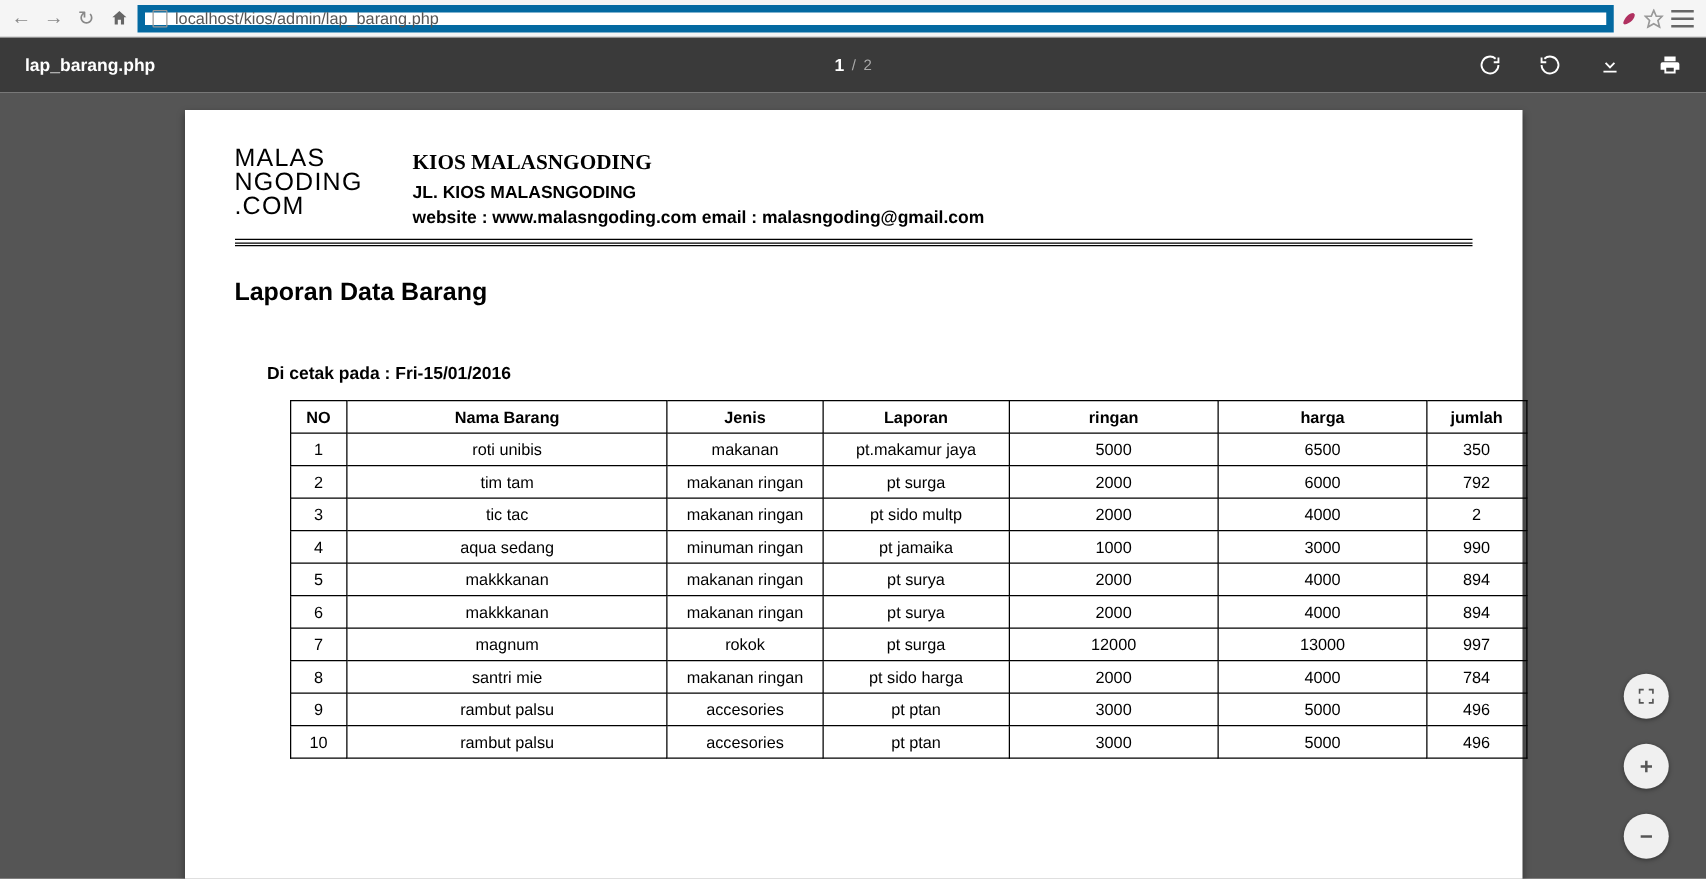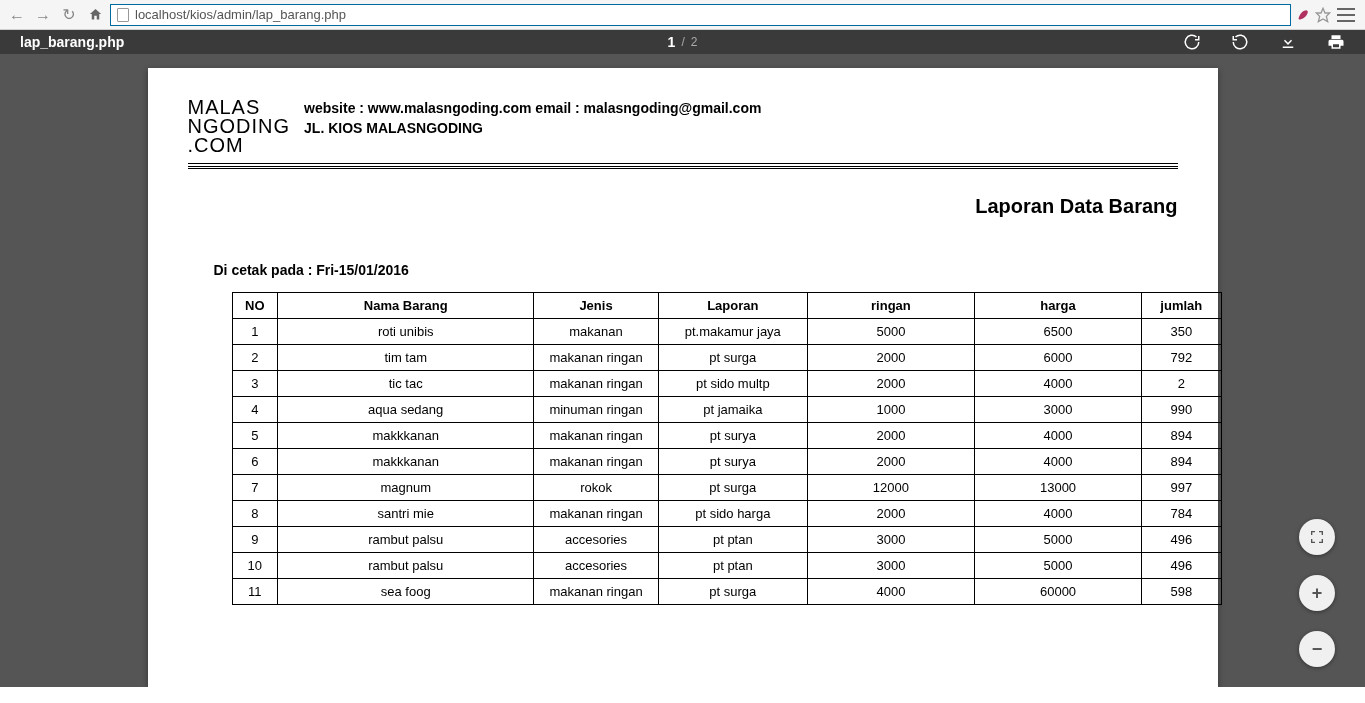--- a/index.html
+++ b/index.html
@@ -22,21 +22,21 @@
     gap: 4px;
   }
   .nav-btn {
     width: 22px; height: 22px;
     display: flex; align-items: center; justify-content: center;
     color: #888; font-size: 16px;
   }
   .url-box {
     flex: 1;
     height: 22px;
-    border: 1px solid #0369a1;
+    border: 6px solid #0369a1;
     background: #fff;
     display: flex;
     align-items: center;
     padding: 0 6px;
     font-size: 13px;
     color: #555;
     gap: 6px;
   }
   .url-box .page-ico {
     width: 12px; height: 14px;
@@ -55,21 +55,21 @@
     width: 16px; height: 16px; color: #999;
   }
   .menu-ico {
     width: 18px; height: 14px;
     display: flex; flex-direction: column; justify-content: space-between;
   }
   .menu-ico div { height: 2px; background: #666; }
 
   
   .pdf-toolbar {
-    height: 24px;
+    height: 44px;
     background: #3a3a3a;
     color: #fff;
     display: flex;
     align-items: center;
     padding: 0 20px;
     font-size: 14px;
   }
   .pdf-toolbar .filename {
     font-weight: bold;
   }
@@ -103,21 +103,21 @@
   .page {
     background: #fff;
     width: 1070px;
     box-shadow: 0 2px 6px rgba(0,0,0,.4);
     padding: 30px 40px 30px 40px;
   }
   
   .doc-header {
     display: flex;
     align-items: flex-start;
-    gap: 14px;
+    gap: 40px;
     margin-bottom: 8px;
   }
   .logo-box {
     font-family: "Arial Narrow", Arial, sans-serif;
     line-height: 0.95;
     font-size: 20px;
     color: #000;
     letter-spacing: 1px;
   }
   .hdr-text {
@@ -126,21 +126,21 @@
   }
   .hdr-text .line1 { font-family: "Times New Roman", serif; font-weight: bold; font-size: 17px; }
   .hdr-text .bold { font-weight: bold; }
   .divider {
     border-top: 4px double #000;
     border-bottom: 1px solid #000;
     height: 6px;
     margin-bottom: 26px;
   }
   .report-title {
-    text-align: right;
+    text-align: left;
     font-size: 20px;
     font-weight: bold;
     margin-bottom: 44px;
   }
   .printed-on {
     font-weight: bold;
     font-size: 14px;
     margin-left: 26px;
     margin-bottom: 14px;
   }
@@ -252,22 +252,23 @@
 
 <div class="viewer-bg">
   <div class="page">
     <div class="doc-header">
       <div class="logo-box">
         <div>MALAS</div>
         <div>NGODING</div>
         <div>.COM</div>
       </div>
       <div class="hdr-text">
+        <div class="line1">KIOS MALASNGODING</div>
+        <div class="bold">JL. KIOS MALASNGODING</div>
         <div class="bold">website : www.malasngoding.com email : malasngoding@gmail.com</div>
-        <div class="bold">JL. KIOS MALASNGODING</div>
       </div>
     </div>
     <div class="divider"></div>
     <div class="report-title">Laporan Data Barang</div>
     <div class="printed-on">Di cetak pada : Fri-15/01/2016</div>
 
     <table class="data">
       <thead>
         <tr>
           <th class="col-no">NO</th>
@@ -363,29 +364,20 @@
           </tr>
           <tr>
             <td>10</td>
             <td>rambut palsu</td>
             <td>accesories</td>
             <td>pt ptan</td>
             <td>3000</td>
             <td>5000</td>
             <td>496</td>
           </tr>
-          <tr>
-            <td>11</td>
-            <td>sea foog</td>
-            <td>makanan ringan</td>
-            <td>pt surga</td>
-            <td>4000</td>
-            <td>60000</td>
-            <td>598</td>
-          </tr>
         </tbody>
     </table>
   </div>
 
   <div class="fab-col">
     <div class="fab">
       <svg viewBox="0 0 24 24" width="16" height="16" fill="none" stroke="#555" stroke-width="2">
         <polyline points="4 9 4 4 9 4"></polyline>
           <polyline points="20 9 20 4 15 4"></polyline>
         <polyline points="4 15 4 20 9 20"></polyline>

